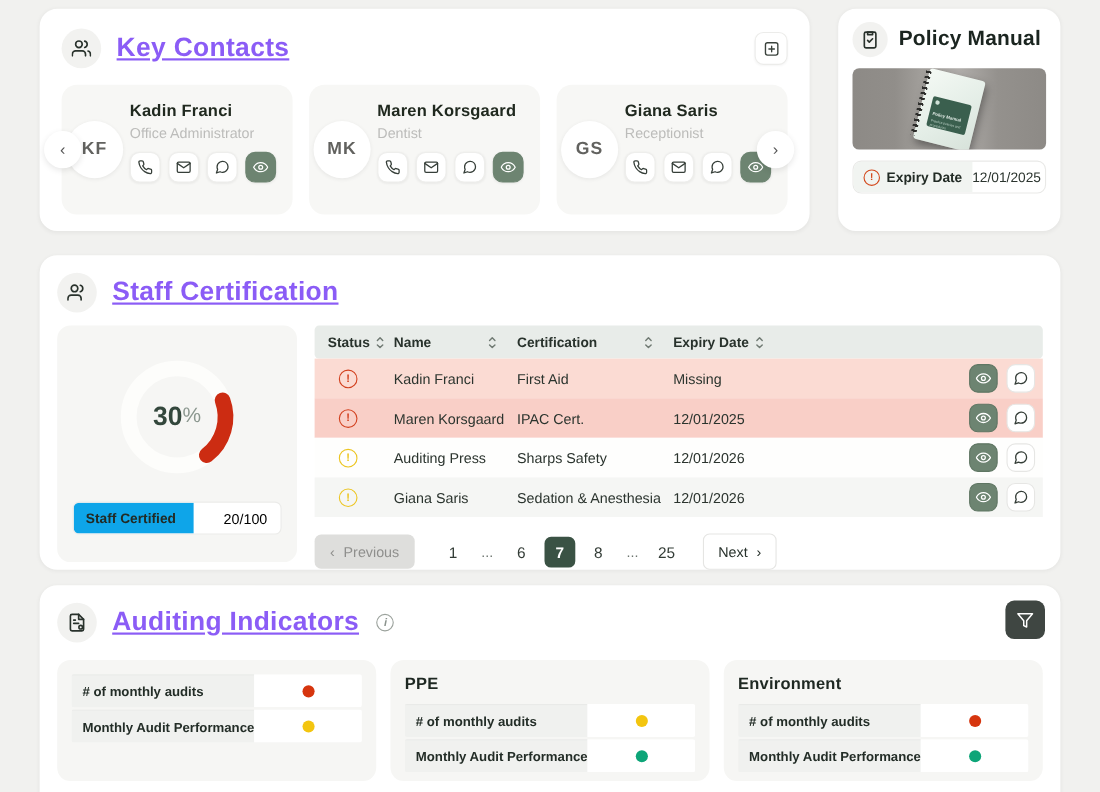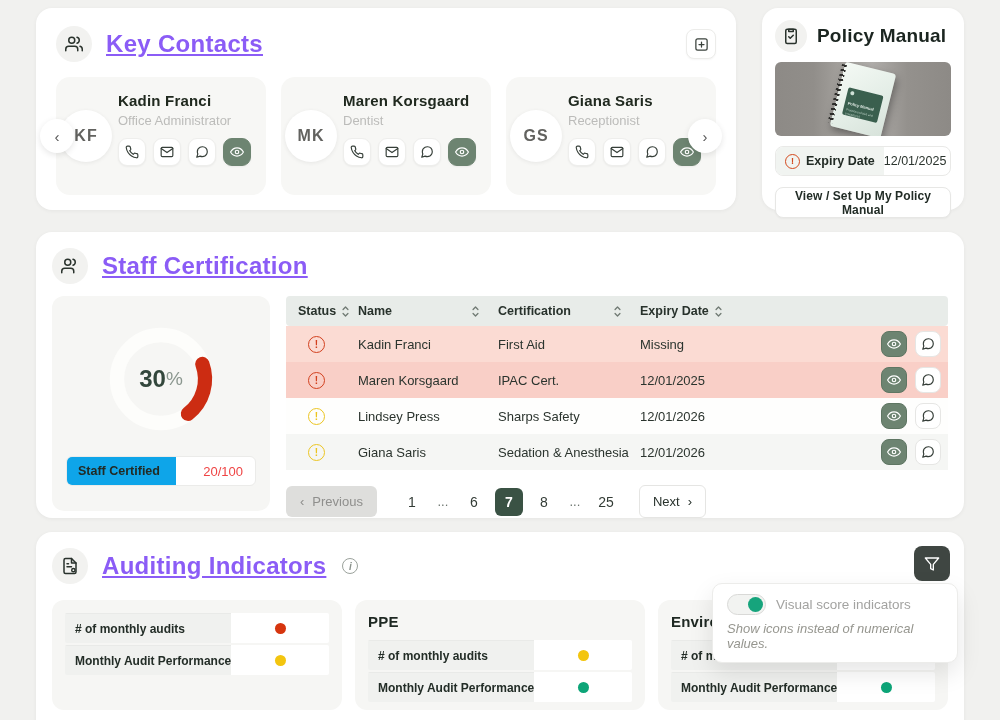--- a/index.html
+++ b/index.html
@@ -132,32 +132,32 @@
   .donut-text {
     position:absolute; inset:0; display:flex; align-items:center; justify-content:center;
     font-weight:700; font-size:24px; color:#33473c;
   }
   .donut-text .pct { font-size:19px; font-weight:400; color:#8b978f; }
   .sc-row {
     margin-top:22px; height:30px; display:flex; border-radius:6px; overflow:hidden;
     border:1px solid #ebebe9; background:#fff;
   }
   .sc-row-label { background:#0ea5e9; display:flex; align-items:center; padding:0 11px; font-size:12.5px; font-weight:700; color:#222b25; flex:0 0 58%; }
-  .sc-row-value { flex:1; display:flex; align-items:center; justify-content:flex-end; padding-right:12px; font-size:13px; color:#ef4444; }
+  .sc-row-value { flex:1; display:flex; align-items:center; justify-content:flex-end; padding-right:12px; font-size:13px; color:#000000; }
 
   .sc-table { flex:1; min-width:0; }
   .thead {
     display:flex; align-items:center; height:30px; background:#e8ece9; border-radius:4px;
     font-size:12.5px; font-weight:700; color:#28322c;
   }
   .th { display:flex; align-items:center; gap:5px; }
   .th .sort { color:#707a73; display:flex; }
   .th .sort svg { width:9px; height:13px; }
   .col-status { width:72px; padding-left:12px; }
-  .col-name   { width:140px; }
+  .col-name   { width:112px; }
   .col-cert   { width:142px; }
   .col-exp    { width:150px; }
   .col-actions{ flex:1; display:flex; justify-content:flex-end; gap:8px; padding-right:7px; }
   .trow { display:flex; align-items:center; height:36px; font-size:13px; color:#2b342e; }
   .trow .col-status { display:flex; justify-content:flex-start; padding-left:22px; }
   .status-ico {
     width:17px; height:17px; border-radius:50%; border:1.7px solid currentColor;
     display:flex; align-items:center; justify-content:center; font-size:10px; font-weight:700;
   }
   .abtn {
@@ -373,21 +373,20 @@
       </div>
 
       <div class="pm-expiry">
         <div class="pm-exp-left">
           <span class="warn-ico">!</span>
           <span class="pm-exp-label">Expiry Date</span>
         </div>
         <div class="pm-exp-value">12/01/2025</div>
       </div>
 
-      <button class="pm-btn">View / Set Up My Policy Manual</button>
     </section>
   </div>
 
   <section class="panel sc-panel">
     <div class="sec-head">
       <span class="chip">
         <svg viewBox="0 0 24 24" fill="none" stroke="currentColor" stroke-width="2" stroke-linecap="round" stroke-linejoin="round">
             <path d="M17 21v-2a4 4 0 0 0-4-4H5a4 4 0 0 0-4 4v2"></path>
             <circle cx="9" cy="7" r="4"></circle>
             <path d="M16 3.13a4 4 0 0 1 0 7.75"></path>
@@ -497,21 +496,21 @@
                   <path d="M21 11.5a8.38 8.38 0 0 1-.9 3.8 8.5 8.5 0 0 1-7.6 4.7 8.38 8.38 0 0 1-3.8-.9L3 21l1.9-5.7a8.38 8.38 0 0 1-.9-3.8 8.5 8.5 0 0 1 4.7-7.6 8.38 8.38 0 0 1 3.8-.9h.5a8.48 8.48 0 0 1 8 8v.5z"></path>
                 </svg>
               </button>
           </div>
         </div>
 
         <div class="trow" style="background: rgb(254, 254, 253);">
           <div class="col-status">
               <span class="status-ico" style="color: rgb(236, 197, 33);">!</span>
             </div>
-          <div class="col-name">Lindsey Press</div>
+          <div class="col-name">Auditing Press</div>
           <div class="col-cert">Sharps Safety</div>
           <div class="col-exp">12/01/2026</div>
           <div class="col-actions">
             <button class="abtn eye">
                 <svg viewBox="0 0 24 24" fill="none" stroke="currentColor" stroke-width="2" stroke-linecap="round" stroke-linejoin="round">
                   <path d="M1 12s4-7 11-7 11 7 11 7-4 7-11 7S1 12 1 12z"></path>
                   <circle cx="12" cy="12" r="3"></circle>
                 </svg>
               </button>
             <button class="abtn">
@@ -628,24 +627,15 @@
         </div>
         <div class="ai-row">
           <div class="ai-row-label">Monthly Audit Performance</div>
           <div class="ai-row-value">
               <span class="dot" style="background: rgb(13, 165, 120);"></span>
             </div>
         </div>
       </div>
     </div>
 
-    <div class="tooltip">
-      <div class="tt-row1">
-        <div class="toggle">
-            <div class="knob"></div>
-          </div>
-        <div class="tt-label">Visual score indicators</div>
-      </div>
-      <div class="tt-desc">Show icons instead of numerical values.</div>
-    </div>
   </section>
 
 </div>
 
 </body></html>

